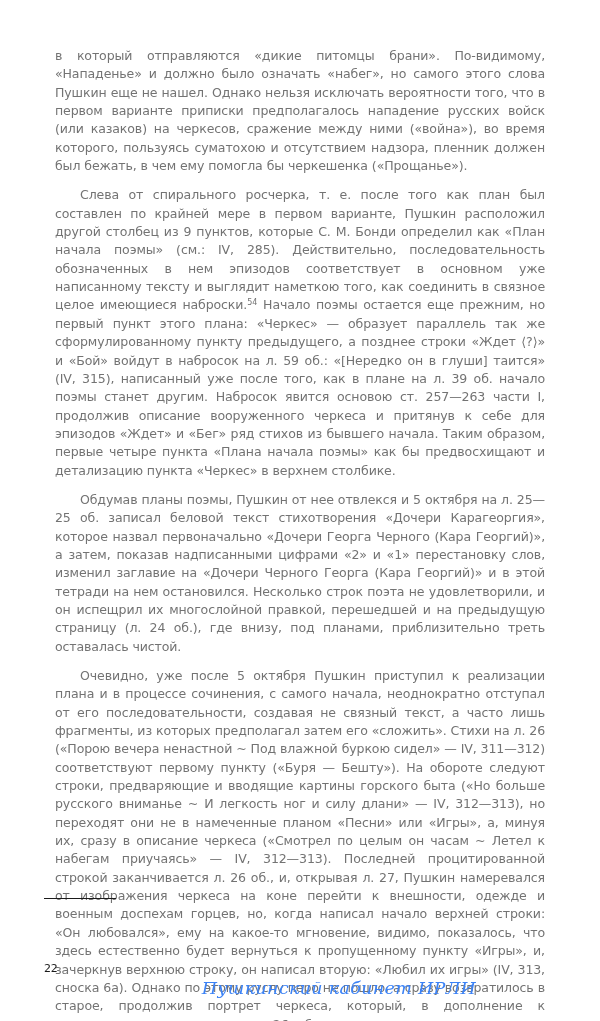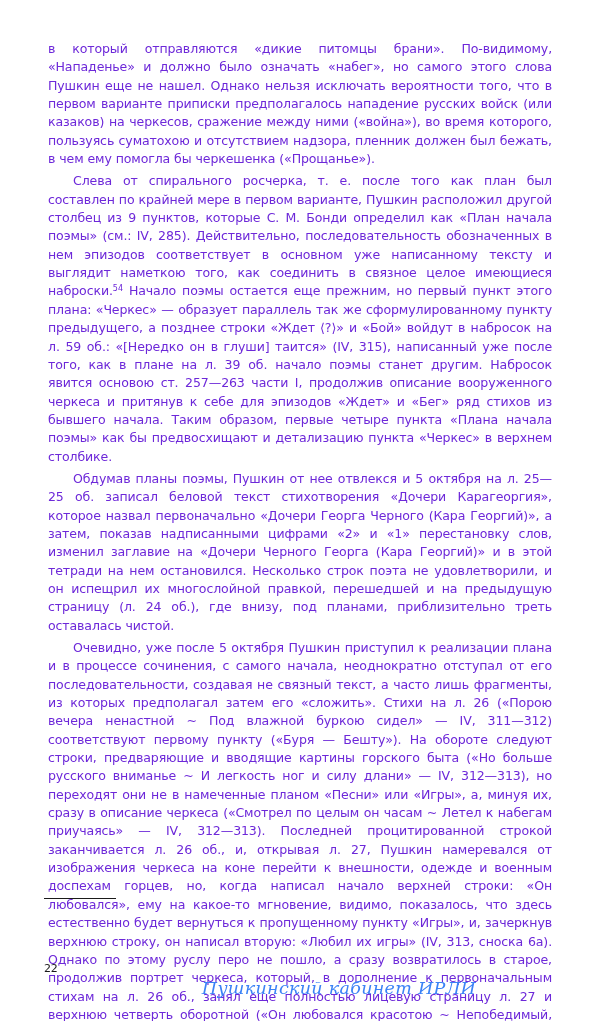--- a/index.html
+++ b/index.html
@@ -26,30 +26,30 @@
 
   
   #body-text {
     position: absolute;
     left: 44px;
     top: 36px;
     width: 512px;
   }
 
   .para {
-    margin: 4px;
+    margin: 11px;
     font-family: "DejaVu Sans", sans-serif;
     font-size: 12.55px;
     line-height: 18.35px;
     text-align: justify;
     text-indent: 25px;
     letter-spacing: -0.12px;
     word-spacing: 0.1px;
     hyphens: manual;
-    color: #6d28d9;
+    color: #737373;
   }
   .para.first { text-indent: 0; }
 
   .fn-ref {
     font-size: 8px;
     vertical-align: 0.46em;
     line-height: 0;
     letter-spacing: 0;
   }
 

